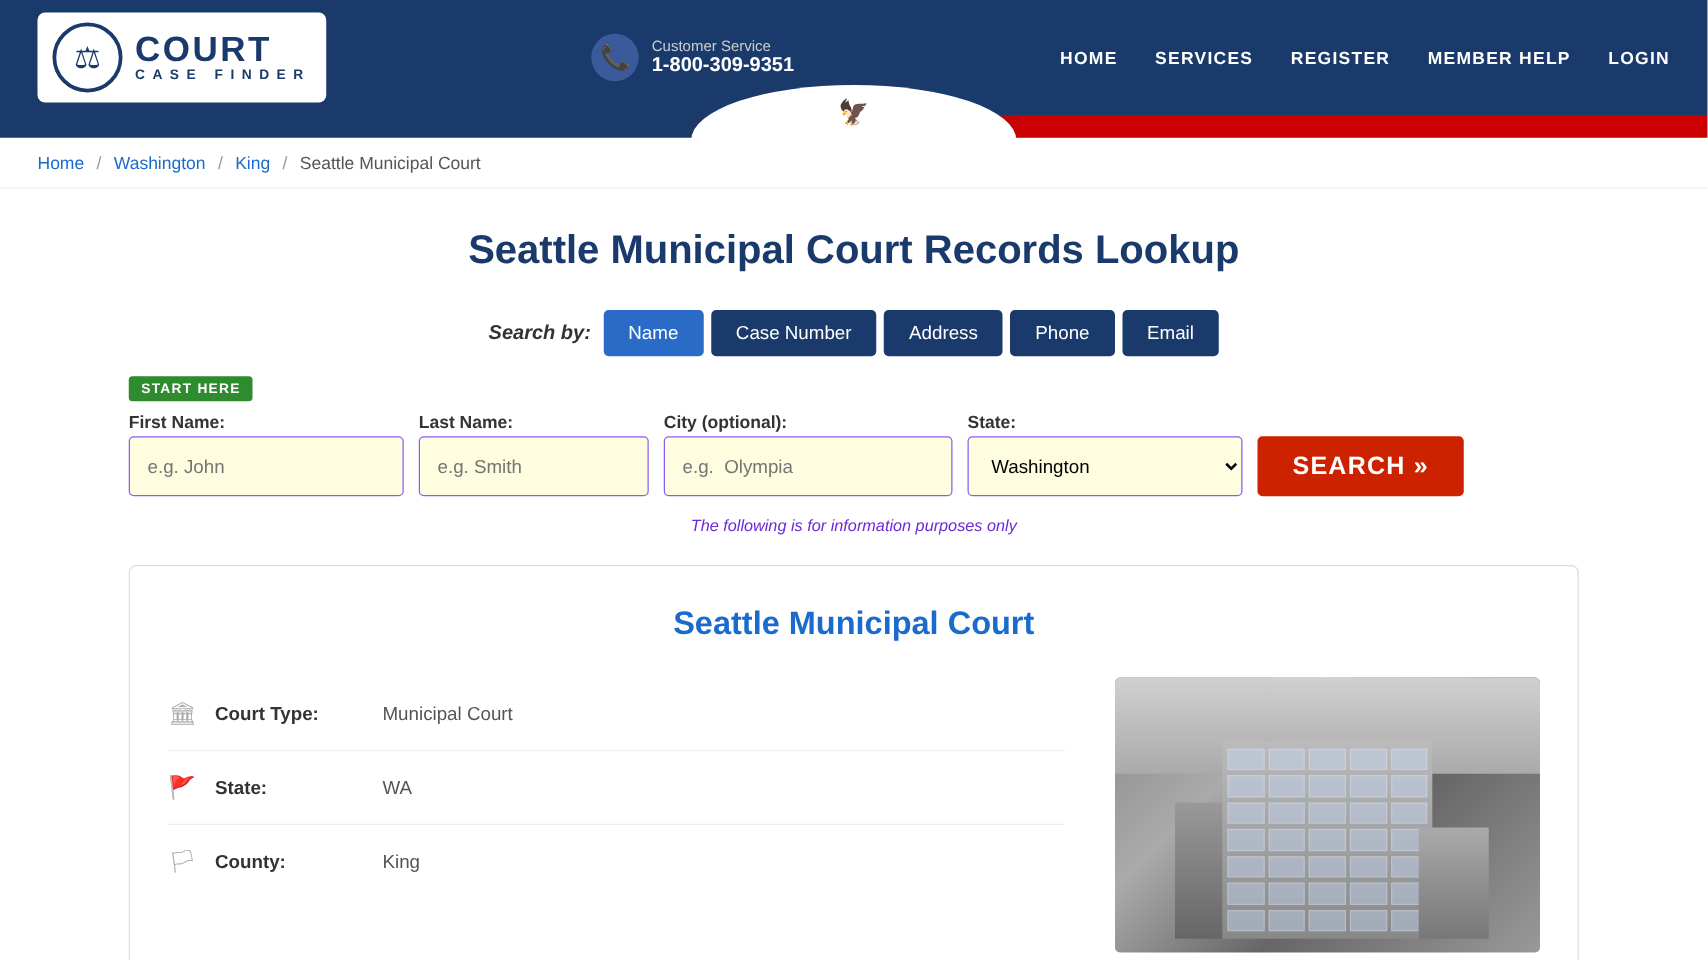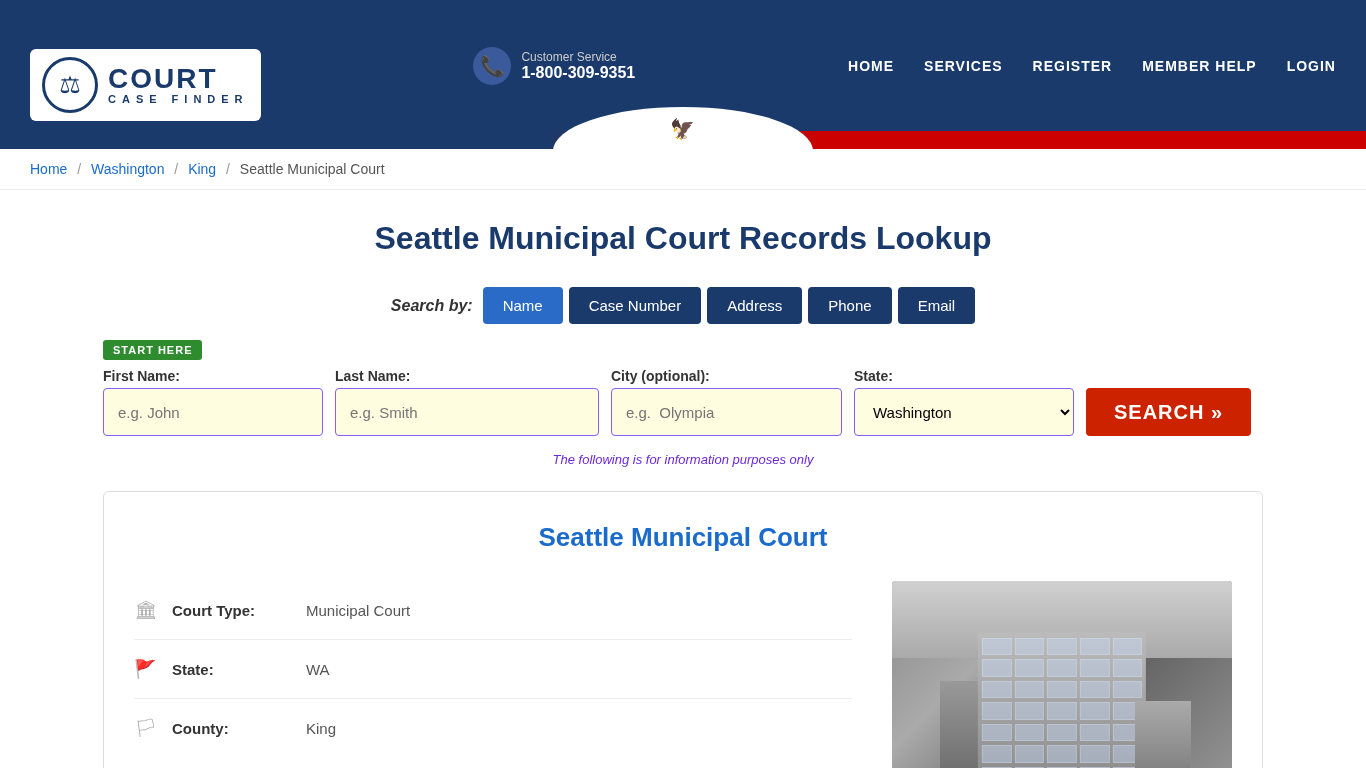--- a/index.html
+++ b/index.html
@@ -15,21 +15,20 @@
       display: flex;
       align-items: center;
       justify-content: space-between;
       padding: 10px 30px;
       background: #1a3a6b;
     }
     .logo-area {
       display: flex;
       align-items: center;
       gap: 0;
-      margin-top: 39px;
     }
     .logo-box {
       background: #fff;
       border-radius: 6px;
       padding: 8px 12px;
       display: flex;
       align-items: center;
       gap: 10px;
     }
     .logo-emblem {
@@ -235,21 +234,21 @@
     .field-group input,
     .field-group select {
       padding: 10px 14px;
       font-size: 15px;
       border: 1px solid #8b5cf6;
       border-radius: 4px;
       background: #fffde0;
       height: 48px;
     }
     .field-group.first-name input { width: 220px; }
-    .field-group.last-name input { width: 264px; }
+    .field-group.last-name input { width: 184px; }
     .field-group.city input { width: 231px; }
     .field-group.state select { width: 220px; }
 
     .search-btn {
       background: #cc2200;
       color: #fff;
       border: none;
       border-radius: 4px;
       font-size: 20px;
       font-weight: bold;

